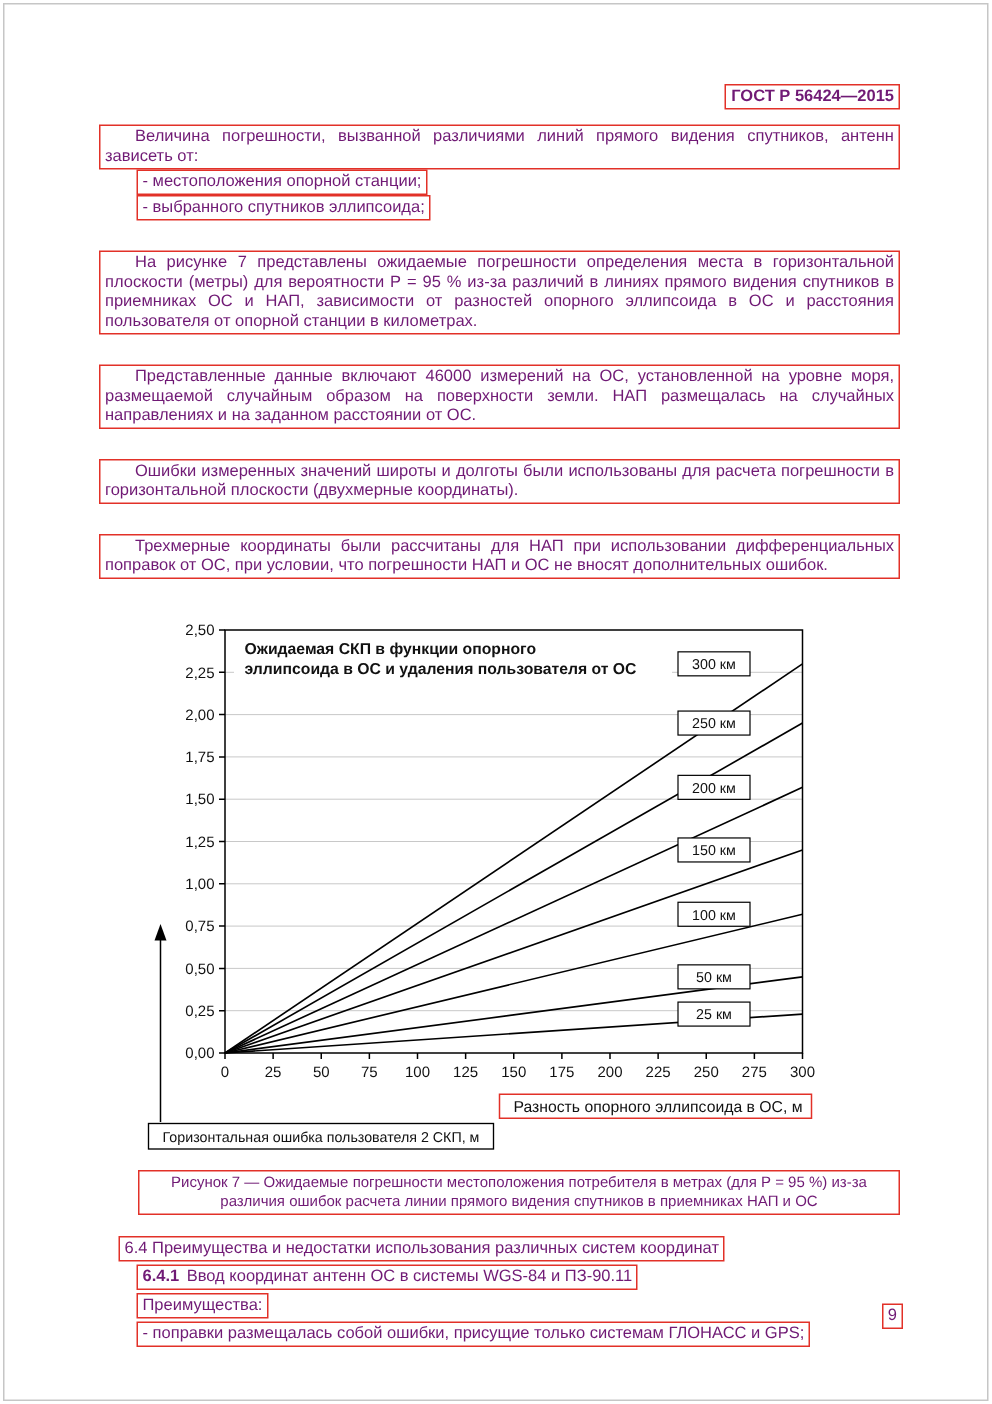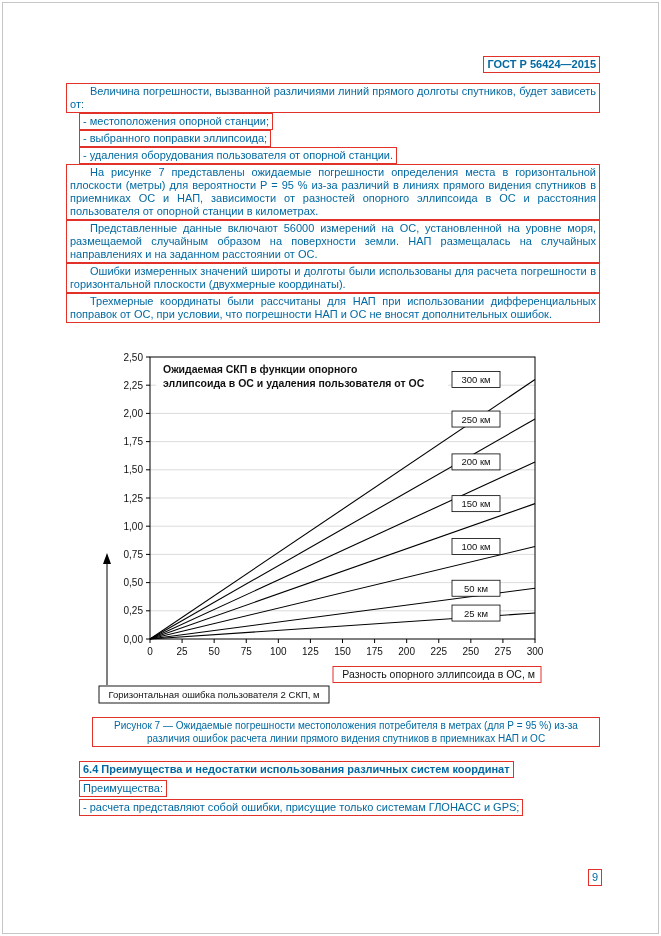--- a/index.html
+++ b/index.html
@@ -1,59 +1,58 @@
 <!DOCTYPE html>
 <html style="--ann: #e23128;"><head>
 <meta charset="utf-8">
 <style>
   :root { --ann:#e23128; }
   * { box-sizing:border-box; }
   html,body { margin:0; padding:0; background:#ffffff; }
   .page {
     position:relative; width:661px; height:936px; background:#ffffff;
-    font-family:"Liberation Sans","DejaVu Sans",sans-serif; color:#0369a1;
+    font-family:"Liberation Sans","DejaVu Sans",sans-serif; color:#701a75;
     overflow:hidden;
   }
   .frame { position:absolute; inset:2px; border:1px solid #c6c6c6; pointer-events:none; }
   .content { position:absolute; left:66px; top:56px; width:534px; }
   .ann { border:1px solid var(--ann); padding:1px 3px; }
   .fit { width:fit-content; }
   .right { margin-left:auto; }
   .txt { font-size:11px; line-height:13px; }
   .para { font-size:11px; line-height:13px; text-align:justify; }
-  .indent { text-indent:20px; }
+  .indent { text-indent:20px;margin-top:20px; }
   .indent-sm { text-indent:13px; }
   .docnum { font-weight:bold; }
-  .li { margin-left:13px; }
+  .li { margin-left:25px; }
   .chart-svg { display:block; margin:6px 0 0 29px; font-family:inherit; }
   .caption-row { display:flex; justify-content:center; margin-top:8px;margin-left:26px; }
   .caption { font-size:10px; line-height:13px; text-align:center; max-width:552px; }
-  .h64 { margin-top:14px; margin-left:13px; font-weight:bold; }
+  .h64 { margin-top:14px; margin-left:13px; font-weight:normal; }
   .sub b { margin-right:5px; }
   .mt2 { margin-top:2px; }
   .pagenum { position:absolute; right:59px; top:869px; font-size:11px; line-height:13px; }
 </style>
 </head>
 <body>
 
 <div class="page">
   <div class="frame"></div>
 
   <div class="content">
 
     <div class="ann fit right docnum txt">ГОСТ Р 56424—2015</div>
 
-    <div class="ann para indent" style="margin-top:10px;">Величина погрешности, вызванной различиями линий прямого долготы спутников, будет зависеть от:</div>
+    <div class="ann para indent" style="margin-top:10px;">Величина погрешности, вызванной различиями линий прямого видения спутников, антенн зависеть от:</div>
 
     <div class="ann fit li txt">- местоположения опорной станции;</div>
-    <div class="ann fit li txt">- выбранного поправки эллипсоида;</div>
-    <div class="ann fit li txt">- удаления оборудования пользователя от опорной станции.</div>
+    <div class="ann fit li txt">- выбранного спутников эллипсоида;</div>
 
     <div class="ann para indent">На рисунке 7 представлены ожидаемые погрешности определения места в горизонтальной плоскости (метры) для вероятности Р = 95 % из-за различий в линиях прямого видения спутников в приемниках ОС и НАП, зависимости от разностей опорного эллипсоида в ОС и расстояния пользователя от опорной станции в километрах.</div>
-    <div class="ann para indent">Представленные данные включают 56000 измерений на ОС, установленной на уровне моря, размещаемой случайным образом на поверхности земли. НАП размещалась на случайных направлениях и на заданном расстоянии от ОС.</div>
+    <div class="ann para indent">Представленные данные включают 46000 измерений на ОС, установленной на уровне моря, размещаемой случайным образом на поверхности земли. НАП размещалась на случайных направлениях и на заданном расстоянии от ОС.</div>
     <div class="ann para indent">Ошибки измеренных значений широты и долготы были использованы для расчета погрешности в горизонтальной плоскости (двухмерные координаты).</div>
     <div class="ann para indent">Трехмерные координаты были рассчитаны для НАП при использовании дифференциальных поправок от ОС, при условии, что погрешности НАП и ОС не вносят дополнительных ошибок.</div>
 
     <svg class="chart-svg" width="505" height="380" viewBox="0 0 505 380" xmlns="http://www.w3.org/2000/svg">
         <line x1="55" y1="281.8" x2="440" y2="281.8" stroke="#c2c2c2" stroke-width="0.6"></line>
         <line x1="55" y1="253.6" x2="440" y2="253.6" stroke="#c2c2c2" stroke-width="0.6"></line>
         <line x1="55" y1="225.4" x2="440" y2="225.4" stroke="#c2c2c2" stroke-width="0.6"></line>
         <line x1="55" y1="197.2" x2="440" y2="197.2" stroke="#c2c2c2" stroke-width="0.6"></line>
         <line x1="55" y1="169" x2="440" y2="169" stroke="#c2c2c2" stroke-width="0.6"></line>
         <line x1="55" y1="140.8" x2="440" y2="140.8" stroke="#c2c2c2" stroke-width="0.6"></line>
@@ -140,20 +139,23 @@
         <rect x="4" y="357" width="230" height="17" fill="#ffffff" stroke="#000000" stroke-width="0.9"></rect>
         <text x="119" y="369" text-anchor="middle" font-size="9.5" fill="#111111">Горизонтальная ошибка пользователя 2 СКП, м</text>
       </svg>
 
     <div class="caption-row">
       <div class="ann caption">Рисунок  7  —  Ожидаемые погрешности местоположения потребителя в метрах (для Р = 95 %) из-за различия ошибок расчета линии прямого видения спутников в приемниках НАП и ОС</div>
     </div>
 
     <div class="ann fit h64 txt">6.4  Преимущества и недостатки использования различных систем координат</div>
 
+    <div class="ann fit li sub txt mt2">
+      <b>6.4.1</b><span>Ввод координат антенн ОС в системы WGS-84 и ПЗ-90.11</span>
+    </div>
 
     <div class="ann fit li txt mt2">Преимущества:</div>
-    <div class="ann fit li txt mt2">- расчета представляют собой ошибки, присущие только системам ГЛОНАСС и GPS;</div>
+    <div class="ann fit li txt mt2">- поправки размещалась собой ошибки, присущие только системам ГЛОНАСС и GPS;</div>
 
   </div>
 
   <div class="ann fit pagenum">9</div>
 </div>
 
 </body></html>

